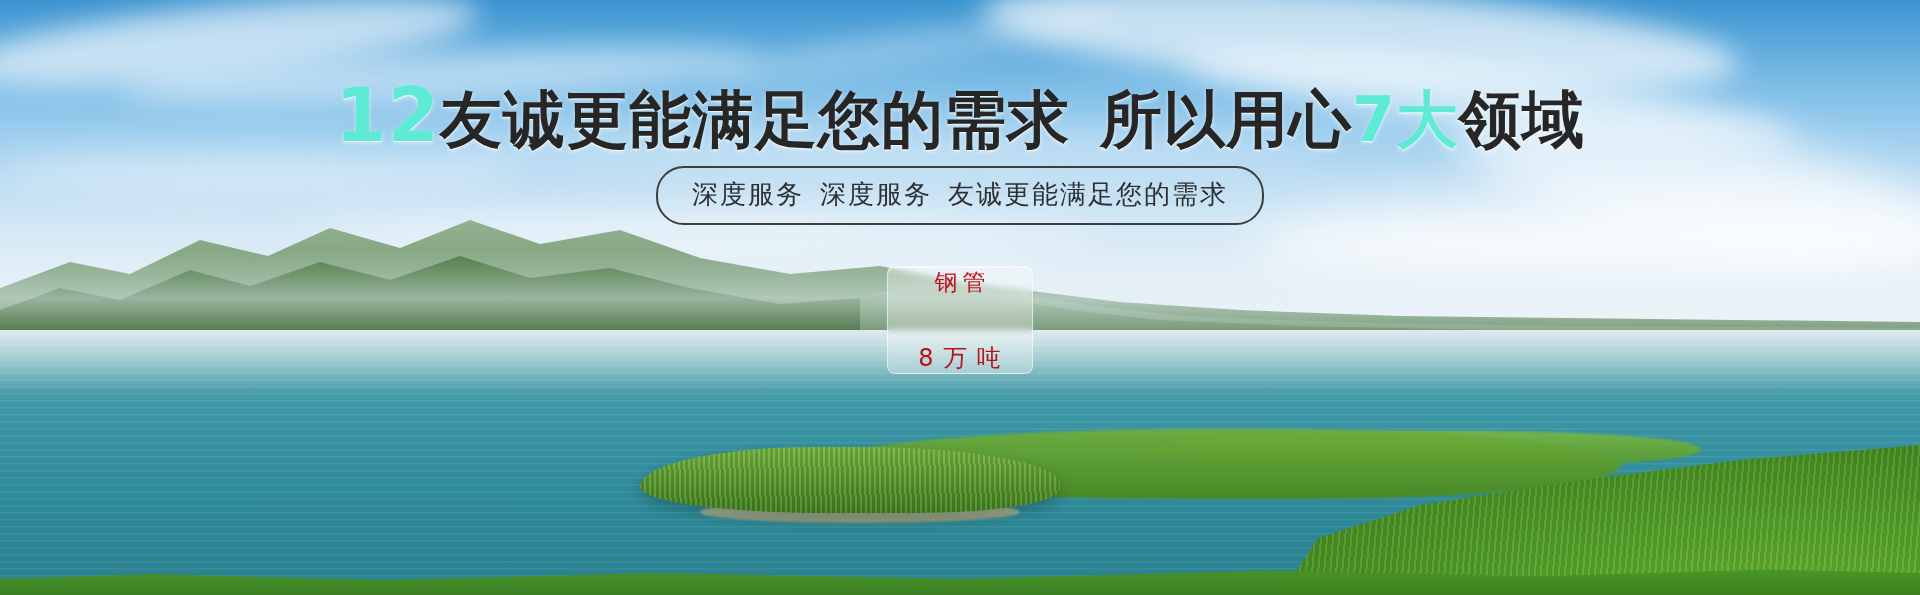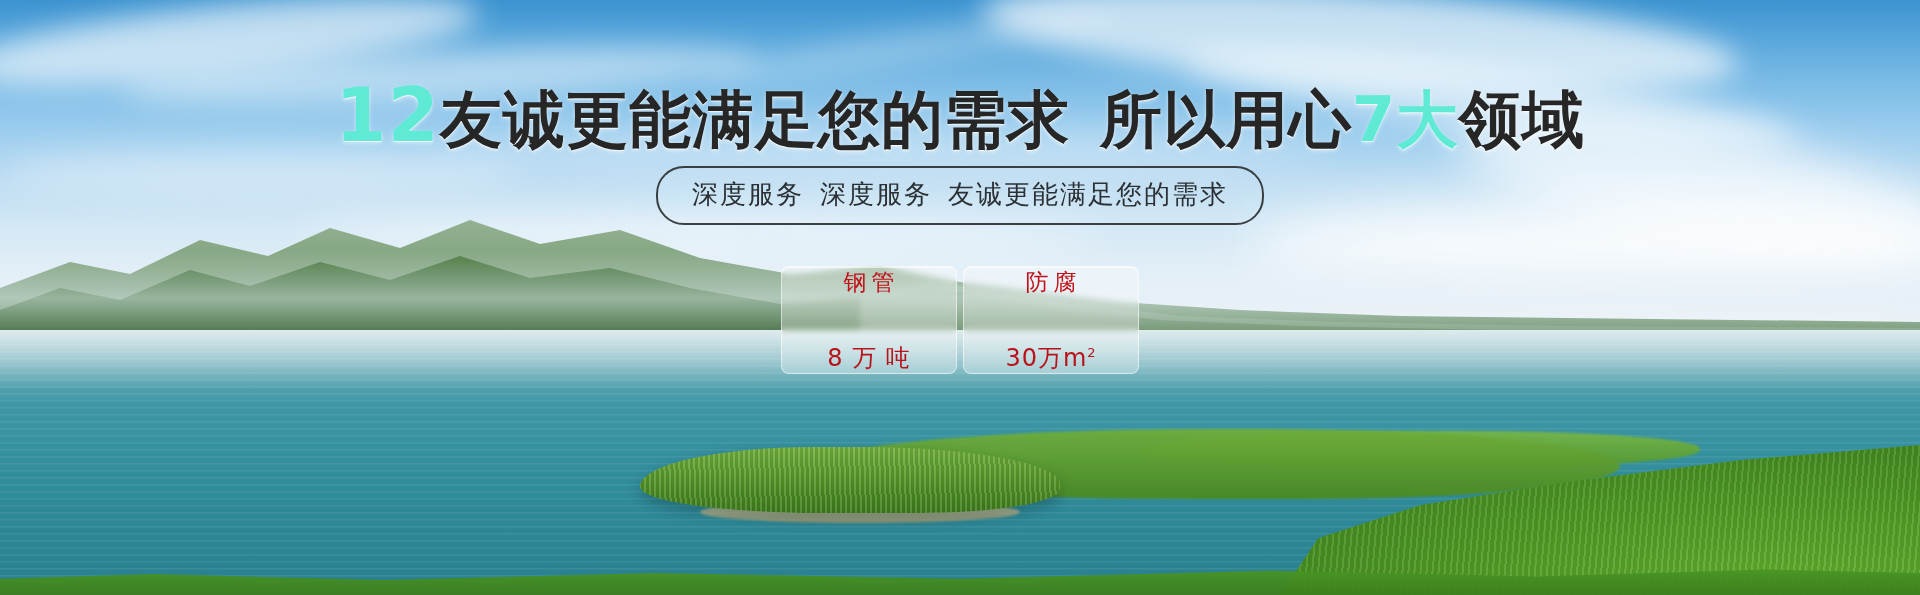--- a/index.html
+++ b/index.html
@@ -168,21 +168,21 @@
   .subpill .sp { display:inline-block; width:16px; }
 
   
   .cards {
     position:absolute; top:266px; left:50%;
     transform:translateX(-50%);
     display:flex;
     gap:6px;
   }
   .card {
-    width:176px; height:108px;
+    width:146px; height:108px;
     border-radius:8px;
     background:rgba(255,255,255,.30);
     border:1px solid rgba(255,255,255,.55);
     backdrop-filter:blur(3px);
     display:flex; flex-direction:column;
     align-items:center; justify-content:center;
     box-shadow:inset 0 1px 0 rgba(255,255,255,.6);
   }
   .card-title {
     font-size:23px;
@@ -272,23 +272,17 @@
 
   <div class="cards">
 
     <div class="card">
       <div class="card-title">钢管</div>
       <div class="card-value">
         <span>8 万 吨</span><sup></sup>
       </div>
     </div>
 
-    <div class="card">
-      <div class="card-title">防腐</div>
-      <div class="card-value">
-        <span>30万m</span><sup>2</sup>
-      </div>
-    </div>
 
 
   </div>
 
 </div>
 
 </body></html>

